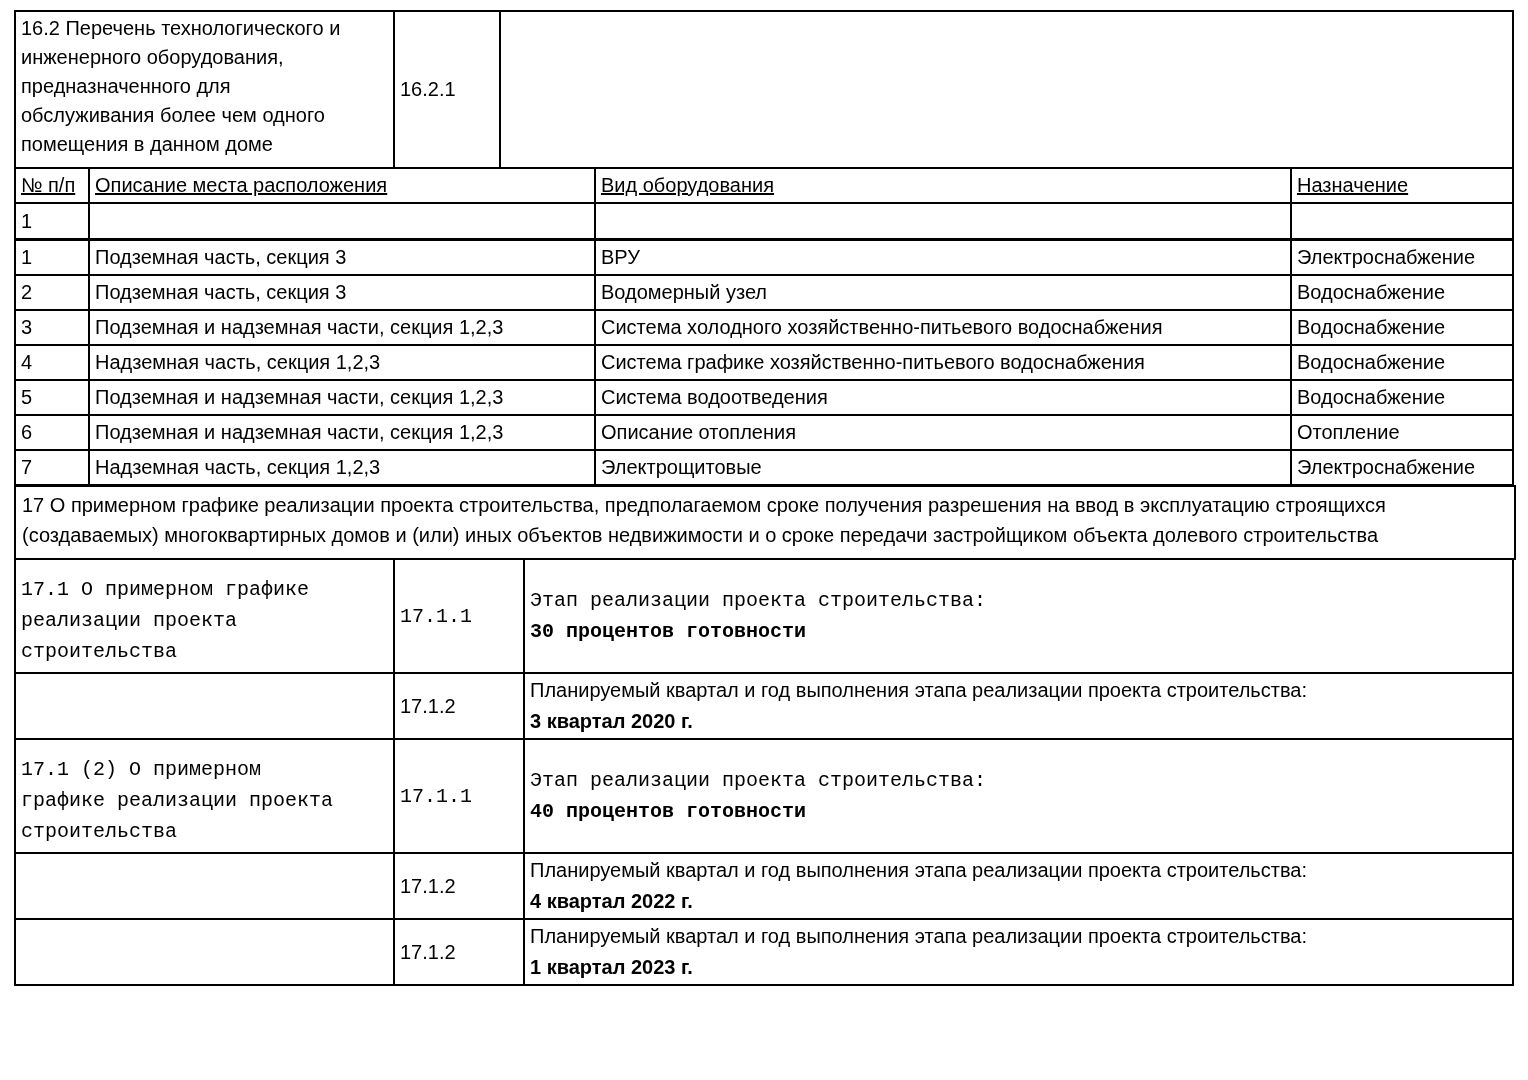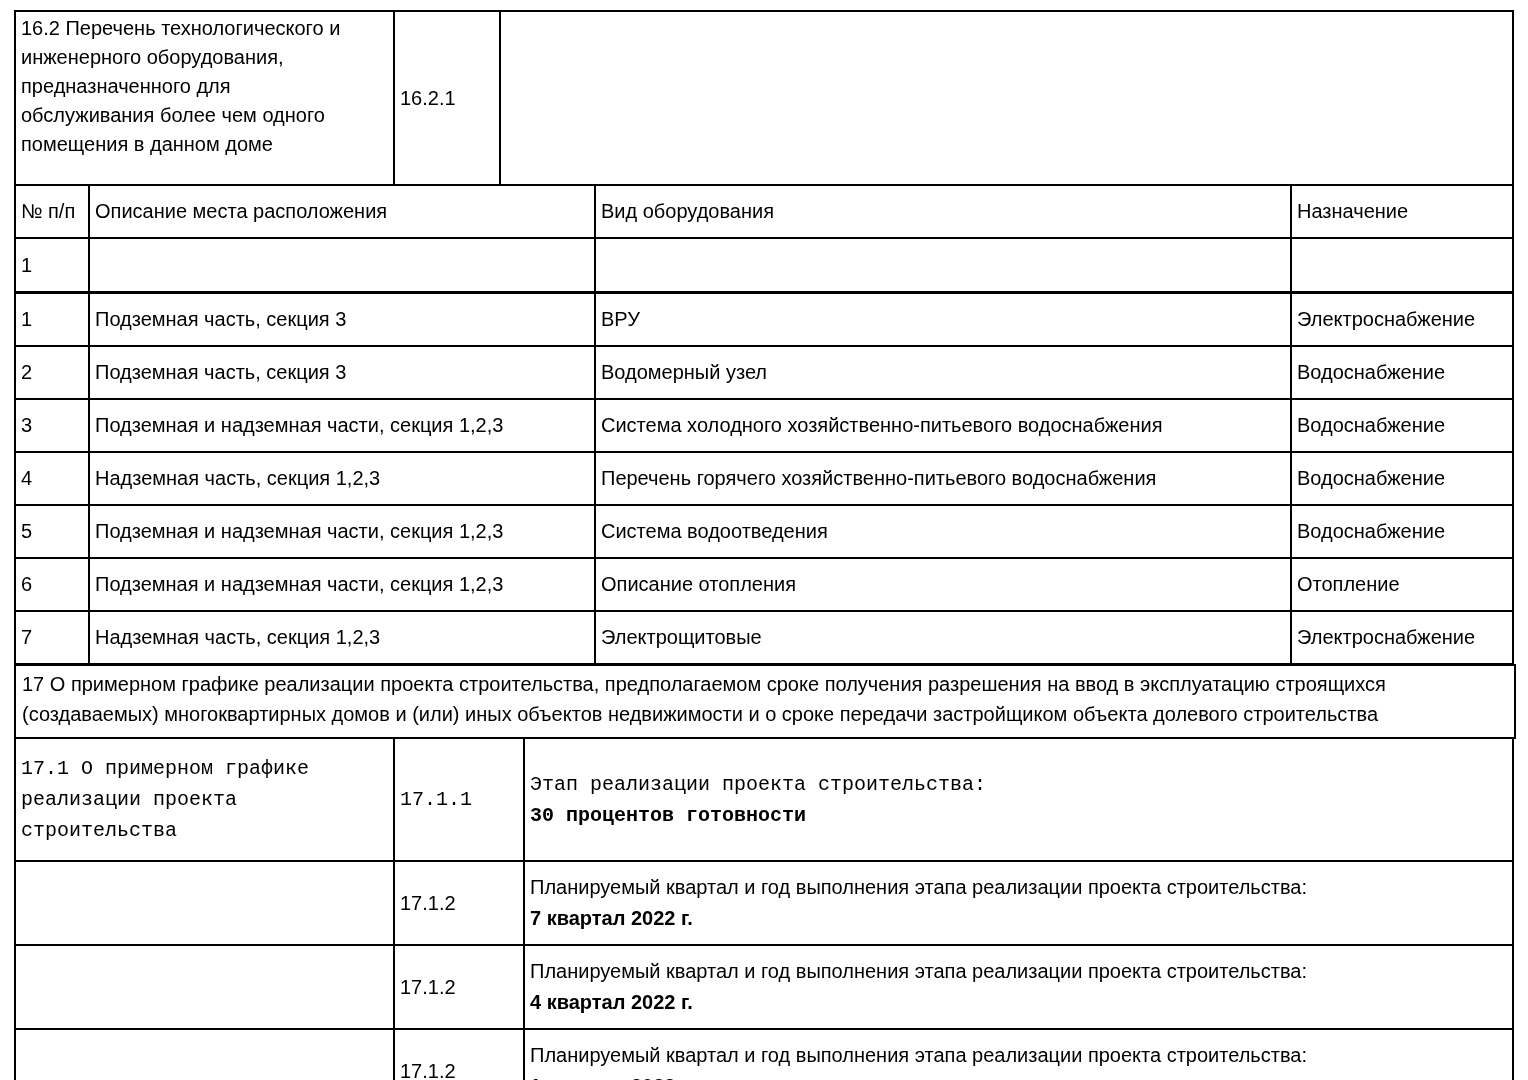--- a/index.html
+++ b/index.html
@@ -7,35 +7,35 @@
     width:1528px;height:1080px;position:relative;
     font-family:"Liberation Sans", sans-serif;
     color:#000;
     -webkit-font-smoothing:antialiased;
   }
   .doc{position:absolute;left:14px;top:10px;width:1500px;}
   table{border-collapse:collapse;width:1500px;table-layout:fixed;}
   table + table, table + div, div + table{margin-top:-2px;}
   td{
     border:2px solid #000;
-    padding:10px 5px;
+    padding:1px 5px;
     font-size:20px;
     line-height:31px;
     vertical-align:middle;
     overflow:hidden;
     word-wrap:break-word;
   }
   .b{font-weight:bold;}
 
   
   .t162 td{height:152px;}
   .t162 .lbl{vertical-align:top;padding-top:2px;padding-right:38px;line-height:29px;}
 
   
-  .teq .hdr td{height:30px;}
+  .teq .hdr td{height:30px;text-decoration:underline;}
   .teq .spacer td{height:32px;border-bottom-width:3px;}
   .teq .row td{height:31px;white-space:nowrap;}
   .teq .last td{border-bottom-width:3px;}
 
   
   .p17{
     border:2px solid #000;
     padding:3px 6px 8px 6px;
     font-size:20px;
     line-height:30px;
@@ -101,21 +101,21 @@
     </tr>
     <tr class="row">
       <td>3</td>
       <td>Подземная и надземная части, секция 1,2,3</td>
       <td>Система холодного хозяйственно-питьевого водоснабжения</td>
       <td>Водоснабжение</td>
     </tr>
     <tr class="row">
       <td>4</td>
       <td>Надземная часть, секция 1,2,3</td>
-      <td>Перечень горячего хозяйственно-питьевого водоснабжения</td>
+      <td>Система графике хозяйственно-питьевого водоснабжения</td>
       <td>Водоснабжение</td>
     </tr>
     <tr class="row">
       <td>5</td>
       <td>Подземная и надземная части, секция 1,2,3</td>
       <td>Система водоотведения</td>
       <td>Водоснабжение</td>
     </tr>
     <tr class="row">
       <td>6</td>
@@ -148,24 +148,32 @@
       <td>
         <div>Этап реализации проекта строительства:</div>
         <div class="b">30 процентов готовности</div>
       </td>
     </tr>
     <tr class="quarter">
       <td></td>
       <td>17.1.2</td>
       <td>
         <div>Планируемый квартал и год выполнения этапа реализации проекта строительства:</div>
-        <div class="b">7 квартал 2022 г.</div>
+        <div class="b">3 квартал 2020 г.</div>
       </td>
     </tr>
 
+    <tr class="stage">
+      <td class="lbl">17.1 (2) О примерном графике реализации проекта строительства</td>
+      <td>17.1.1</td>
+      <td>
+        <div>Этап реализации проекта строительства:</div>
+        <div class="b">40 процентов готовности</div>
+      </td>
+    </tr>
     <tr class="quarter">
       <td></td>
       <td>17.1.2</td>
       <td>
         <div>Планируемый квартал и год выполнения этапа реализации проекта строительства:</div>
         <div class="b">4 квартал 2022 г.</div>
       </td>
     </tr>
 
     <tr class="quarter">

